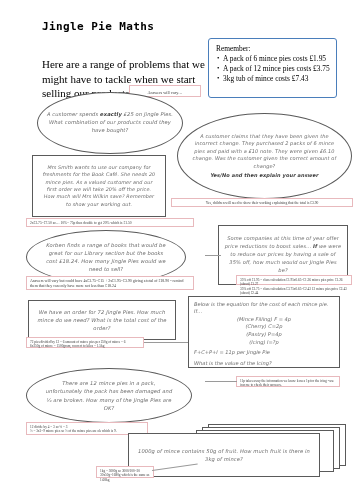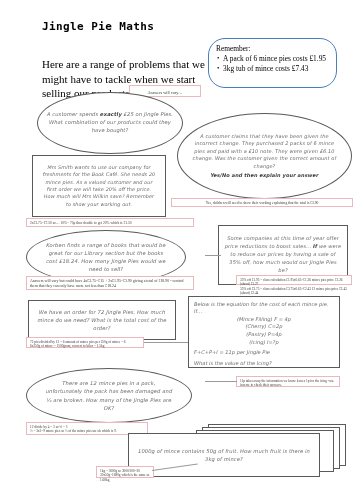--- a/index.html
+++ b/index.html
@@ -20,21 +20,21 @@
   }
   .intro{
     position:absolute;left:42px;top:57px;width:165px;
     font-family:Liberation Serif, serif;
     font-size:11px;line-height:1.32;color:#000;
   }
 
   
   .remember{
     position:absolute;left:208px;top:38px;width:114px;
-    border:1.6px solid #4a7ebb;border-radius:17px;
+    border:1.6px solid #4a7ebb;border-radius:3px;
     padding:5px 6px 6px 7px;
     background:#fff;
   }
   .remember .rtitle{font-size:7.4px;line-height:1.25;}
   .remember ul{margin:1px 0 8px 0;padding-left:7px;list-style:none;}
   .remember li{font-size:7.4px;line-height:1.22;margin-bottom:1px;position:relative;}
   .remember li:before{content:"\2022";position:absolute;left:-6px;top:0;font-size:7px;}
 
   
   .bubble{
@@ -96,20 +96,21 @@
 
 <div class="page">
 
   <div class="title">Jingle Pie Maths</div>
   <div class="intro">Here are a range of problems that we might have to tackle when we start selling our products!</div>
 
   <div class="remember">
     <div class="rtitle">Remember:</div>
     <ul>
       <li>A pack of 6 mince pies costs £1.95</li>
+      <li>A pack of 12 mince pies costs £3.75</li>
       <li>3kg tub of mince costs £7.43</li>
     </ul>
   </div>
 
   <div class="ans" style="left:129px;top:85px;width:72px;height:12px;text-align:center;padding-top:4px;font-size:4.2px;">Answers will vary…</div>
   <div class="conn" style="left:110px;top:96px;width:22px;transform:rotate(14deg);"></div>
 
   <div class="bubble oval" style="left:37px;top:92px;width:144px;height:60px;">
     <div class="btxt" style="font-size:5.2px;line-height:1.5;">
       <span>A customer spends </span><b>exactly</b><span> £25 on Jingle Pies. What combination of our products could they have bought?</span>

